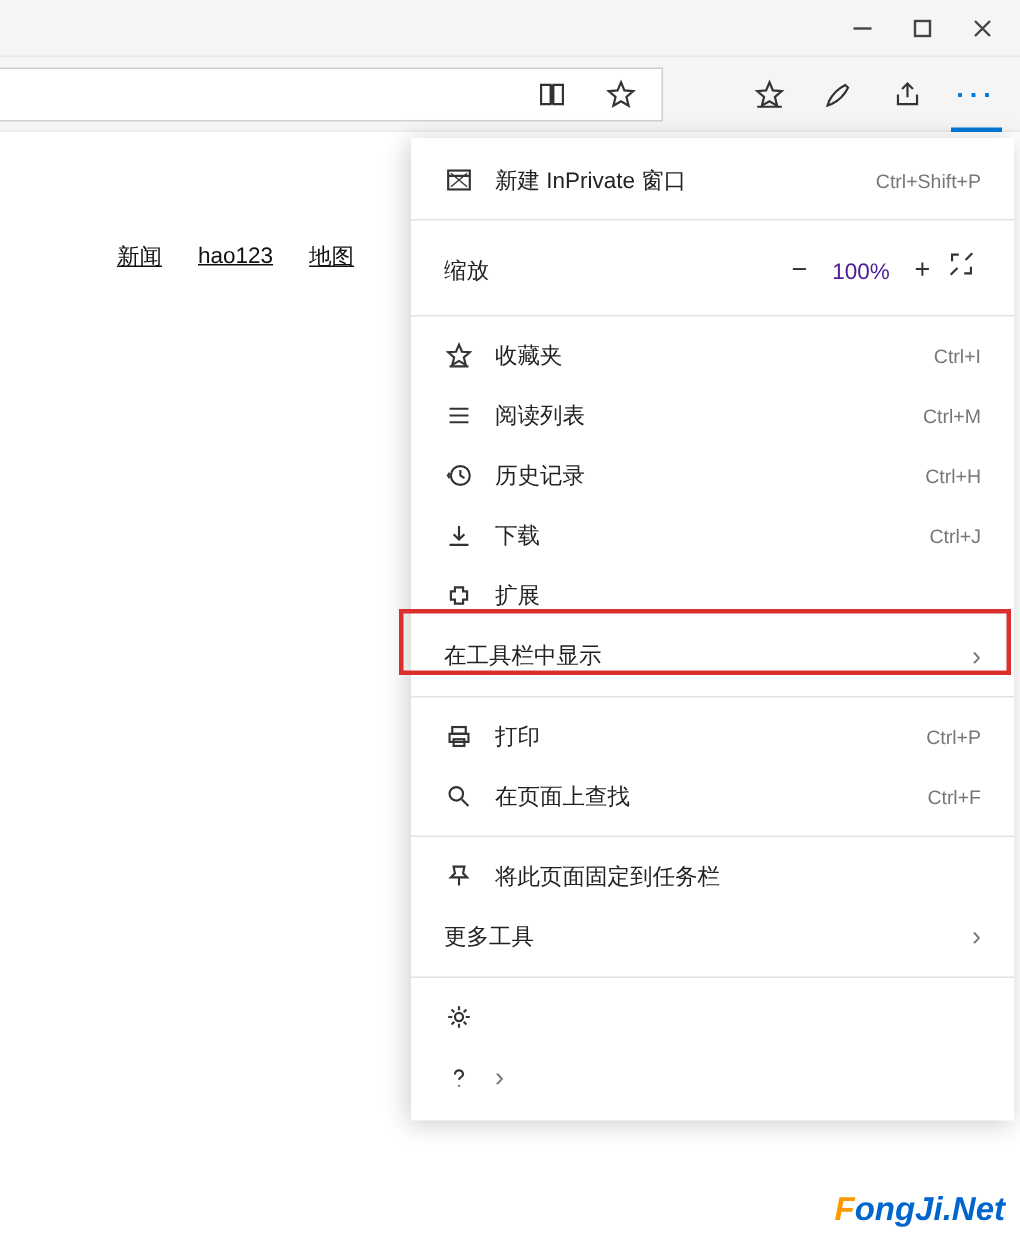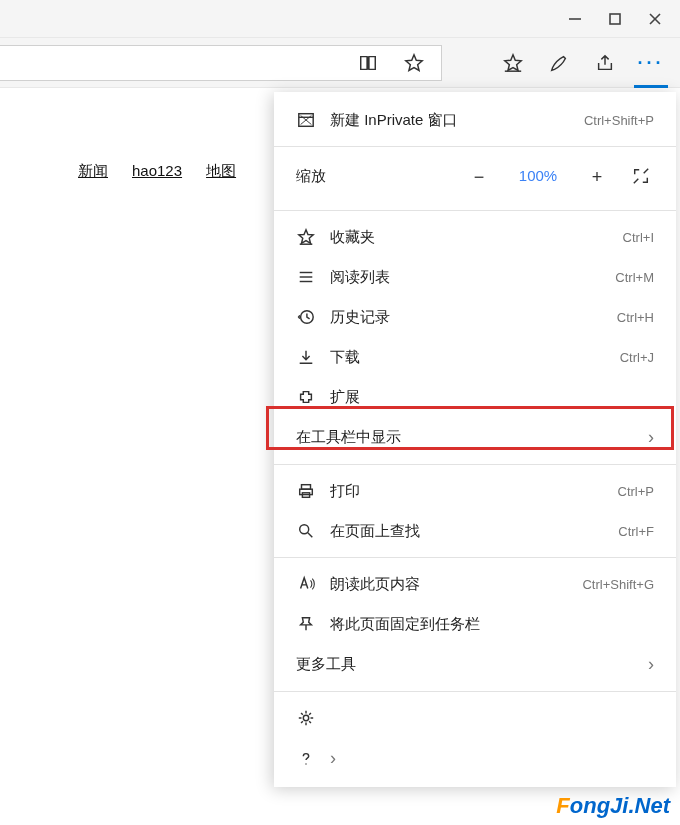--- a/index.html
+++ b/index.html
@@ -85,25 +85,25 @@
     gap: 14px;
     position: relative;
     min-height: 40px;
   }
   .mitem.indent { }
   .micon { width:20px; height:20px; display:flex; align-items:center; justify-content:center; flex-shrink:0; color:#333;}
   .mlabel { flex:1; font-size:15px; color:#222; }
   .mshort { font-size:13px; color:#777; }
   .sep { height:1px; background:#e2e2e2; margin:6px 0;}
   .zoom-row {
-    display:flex; align-items:flex-start; padding: 14px 22px; gap: 18px;
+    display:flex; align-items:flex-end; padding: 14px 22px; 
   }
   .zoom-row .mlabel { flex:1; }
   .zoom-btn { width:26px; text-align:center; font-size:18px; color:#333;}
-  .zoom-val { width:56px; text-align:center; font-size:15px; color:#3b82f6;}
+  .zoom-val { width:56px; text-align:center; font-size:15px; color:#4c1d95;}
   .chev { font-size:18px; color:#777; }
   .highlight {
     position:absolute;
     border: 3px solid #d9302d;
     pointer-events:none;
   }
   .watermark {
     position:absolute;
     right: 10px;
     bottom: 6px;
@@ -290,30 +290,20 @@
           <circle cx="8" cy="8" r="5"></circle>
           <line x1="12" y1="12" x2="17" y2="17"></line>
         </svg>
     </div>
     <span class="mlabel">在页面上查找</span>
     <span class="mshort">Ctrl+F</span>
   </div>
 
   <div class="sep"></div>
 
-  <div class="mitem">
-    <div class="micon">
-      <svg viewBox="0 0 20 20" width="18" height="18">
-          <path d="M4 15l4-12 4 12M5.5 11h5"></path>
-          <path d="M15 6c2 2 2 6 0 8M17 4c3 3 3 9 0 12" stroke-width="1.2"></path>
-        </svg>
-    </div>
-    <span class="mlabel">朗读此页内容</span>
-    <span class="mshort">Ctrl+Shift+G</span>
-  </div>
 
   <div class="mitem">
     <div class="micon">
       <svg viewBox="0 0 20 20" width="18" height="18">
           <path d="M6 3h8l-1 5 3 3H4l3-3zM10 11v6"></path>
         </svg>
     </div>
     <span class="mlabel">将此页面固定到任务栏</span>
   </div>
 

